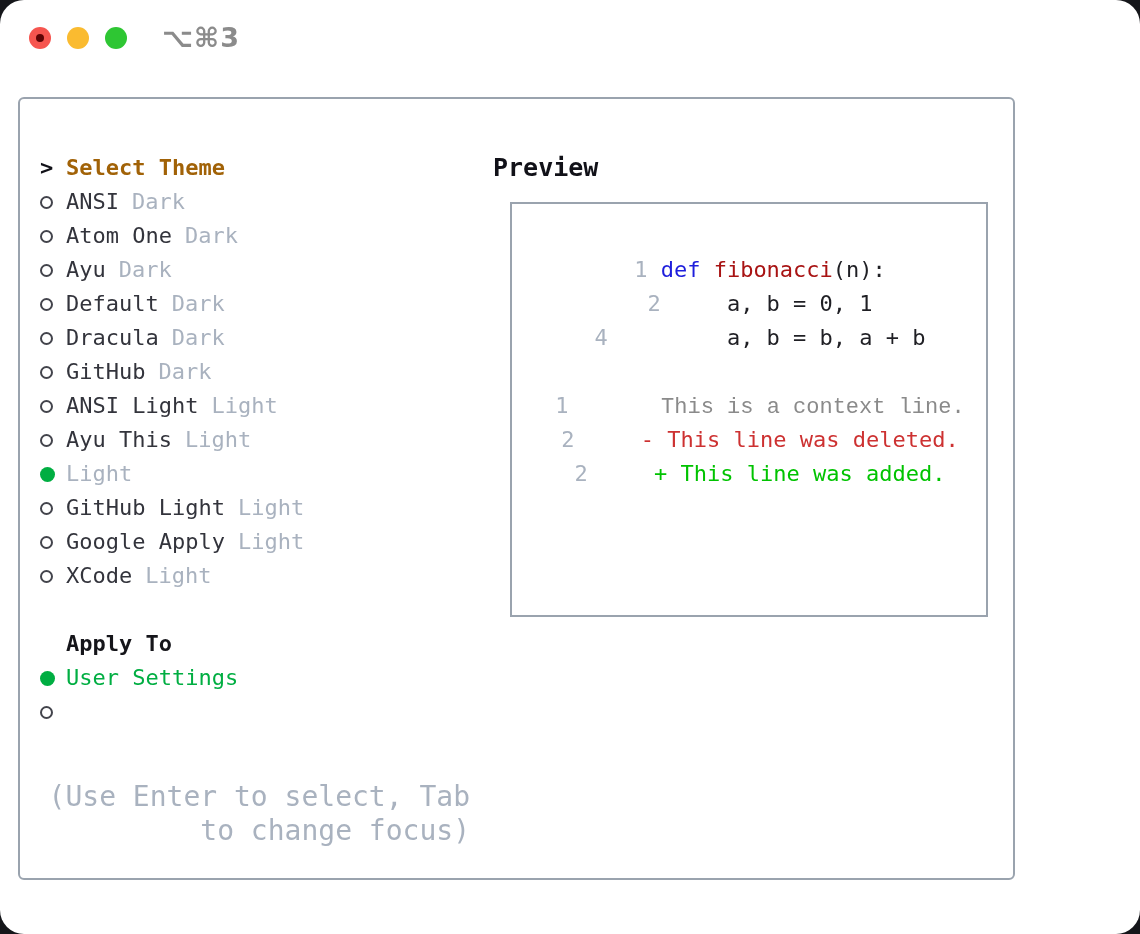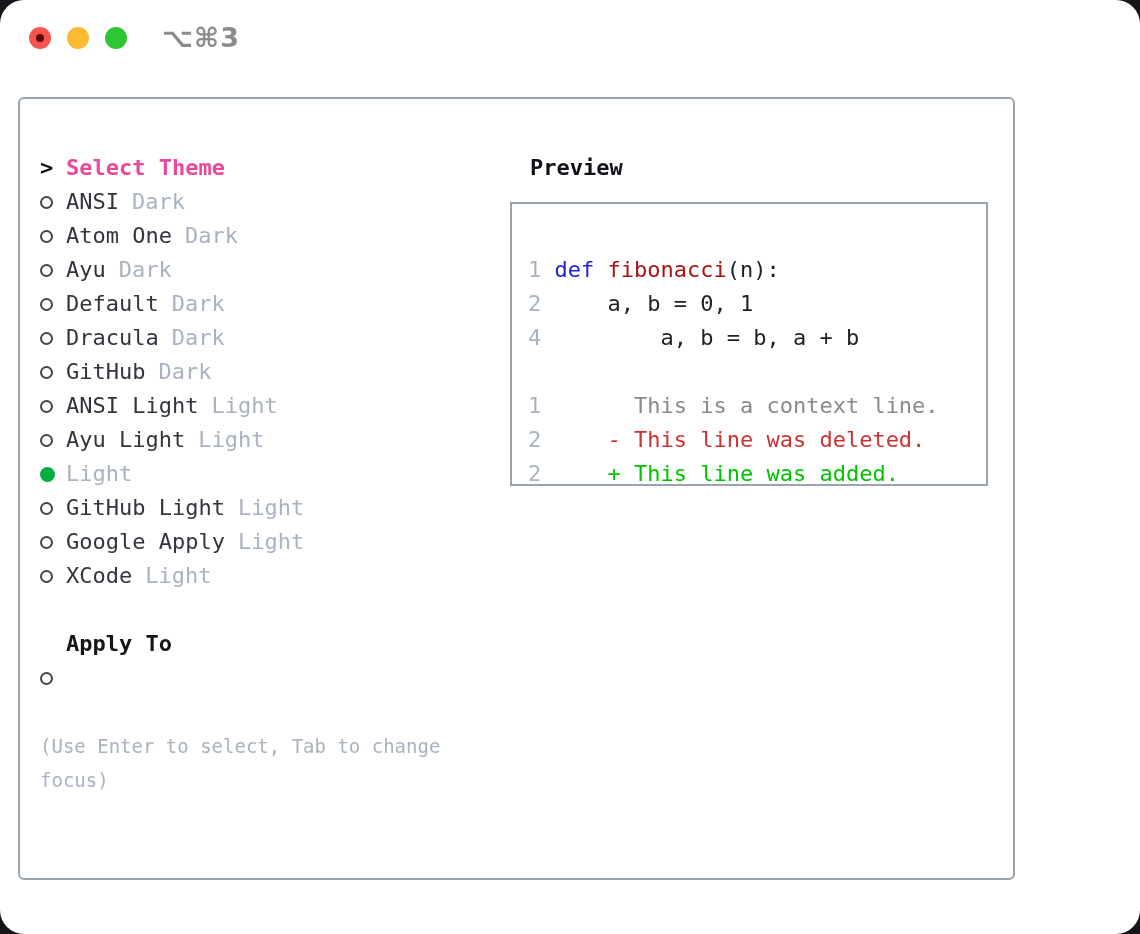--- a/index.html
+++ b/index.html
@@ -49,56 +49,57 @@
     display: flex; align-items: center;
     height: 34px; line-height: 34px;
     font-size: 22px; color: var(--text_dark);
     white-space: pre;
   }
   .row .marker {
     width: 26px; flex: 0 0 26px;
     display: flex; align-items: center;
   }
   .prefix { font-weight: bold; color: #111118; }
-  .title-label { font-weight: bold; color: #ec4899; }
+  .title-label { font-weight: bold; color: #a16207; }
   .circle {
     width: 13px; height: 13px; border-radius: 50%;
     border: 2px solid #43444c; background: transparent;
   }
   .circle.filled { width: 15px; height: 15px; border: none; background: var(--accent_green); }
   .row .label { margin-right: 13px; }
   .row .tag { color: var(--muted_gray); text-align: center; }
   .row.selected .label { color: var(--accent_green); }
   .section-title .label { color: #15151a; font-weight: bold; margin-right: 0; }
   .spacer { height: 34px; }
   .help {
-    margin-top: 0; width: 430px;
-    font-size: 19px; line-height: 34px; color: var(--muted_gray);
+    margin-top: 17px; width: 430px;
+    font-size: 28px; line-height: 34px; color: var(--muted_gray); text-align: right;
   }
 
   
   .preview-title {
-    position: absolute; left: 510px; top: 52px;
+    position: absolute; left: 473px; top: 52px;
     height: 34px; line-height: 34px;
-    font-size: 22px; font-weight: bold; color: #111118;
+    font-size: 25px; font-weight: bold; color: #111118;
   }
   .preview-box {
     position: absolute; left: 490px; top: 103px;
-    width: 478px; height: 284px;
+    width: 478px; height: 415px;
     border: 2px solid var(--border_gray);
     background: #ffffff;
-    padding: 49px 0 0 16px;
+    padding: 49px 0 0 22px;
     overflow: hidden;
+    text-align: center;
   }
   .pline { height: 34px; line-height: 34px; font-size: 22px; white-space: pre; }
   .seg-ln  { color: var(--muted_gray); }
   .seg-kw  { color: var(--keyword_blue); }
   .seg-fn  { color: var(--function_red); }
   .seg-pl  { color: #1f1f24; }
-  .seg-ctx { color: var(--context_gray); }
+  .seg-ctx { color: var(--context_gray); font-family: Liberation Mono, monospace; }
   .seg-del { color: var(--deleted_red); }
   .seg-add { color: var(--added_green); }
 </style>
 </head>
 <body>
 
 <div class="screen">
 
   <div class="titlebar">
     <span class="light red">
@@ -118,35 +119,36 @@
       </div>
 
       <div id="theme-items">
           <div class="row"><span class="marker"><span class="circle"></span></span><span class="label">ANSI</span><span class="tag">Dark</span></div>
           <div class="row"><span class="marker"><span class="circle"></span></span><span class="label">Atom One</span><span class="tag">Dark</span></div>
           <div class="row"><span class="marker"><span class="circle"></span></span><span class="label">Ayu</span><span class="tag">Dark</span></div>
           <div class="row"><span class="marker"><span class="circle"></span></span><span class="label">Default</span><span class="tag">Dark</span></div>
           <div class="row"><span class="marker"><span class="circle"></span></span><span class="label">Dracula</span><span class="tag">Dark</span></div>
           <div class="row"><span class="marker"><span class="circle"></span></span><span class="label">GitHub</span><span class="tag">Dark</span></div>
           <div class="row"><span class="marker"><span class="circle"></span></span><span class="label">ANSI Light</span><span class="tag">Light</span></div>
-          <div class="row"><span class="marker"><span class="circle"></span></span><span class="label">Ayu Light</span><span class="tag">Light</span></div>
+          <div class="row"><span class="marker"><span class="circle"></span></span><span class="label">Ayu This</span><span class="tag">Light</span></div>
           <div class="row selected"><span class="marker"><span class="circle filled"></span></span><span class="tag">Light</span></div>
           <div class="row"><span class="marker"><span class="circle"></span></span><span class="label">GitHub Light</span><span class="tag">Light</span></div>
           <div class="row"><span class="marker"><span class="circle"></span></span><span class="label">Google Apply</span><span class="tag">Light</span></div>
           <div class="row"><span class="marker"><span class="circle"></span></span><span class="label">XCode</span><span class="tag">Light</span></div>
         </div>
 
       <div class="spacer"></div>
 
       <div class="row section-title">
         <span class="marker"></span>
         <span class="label">Apply To</span>
       </div>
 
       <div id="apply-items">
+          <div class="row selected"><span class="marker"><span class="circle filled"></span></span><span class="label">User Settings</span></div>
           <div class="row"><span class="marker"><span class="circle"></span></span></div>
         </div>
 
       <div class="spacer"></div>
 
       <div class="help">(Use Enter to select, Tab to change focus)</div>
     </div>
 
     <div class="preview-title">Preview</div>
     <div class="preview-box" id="preview-box">

